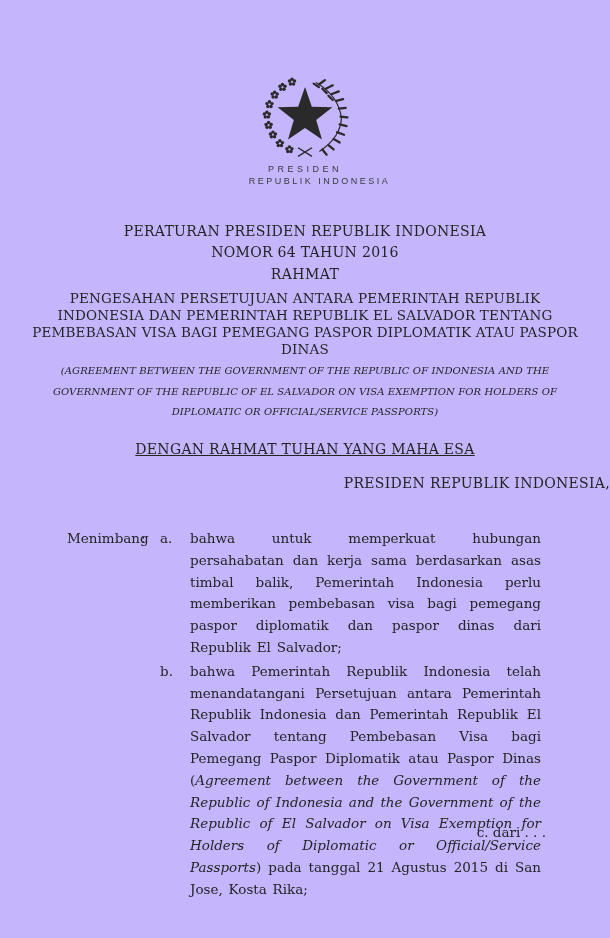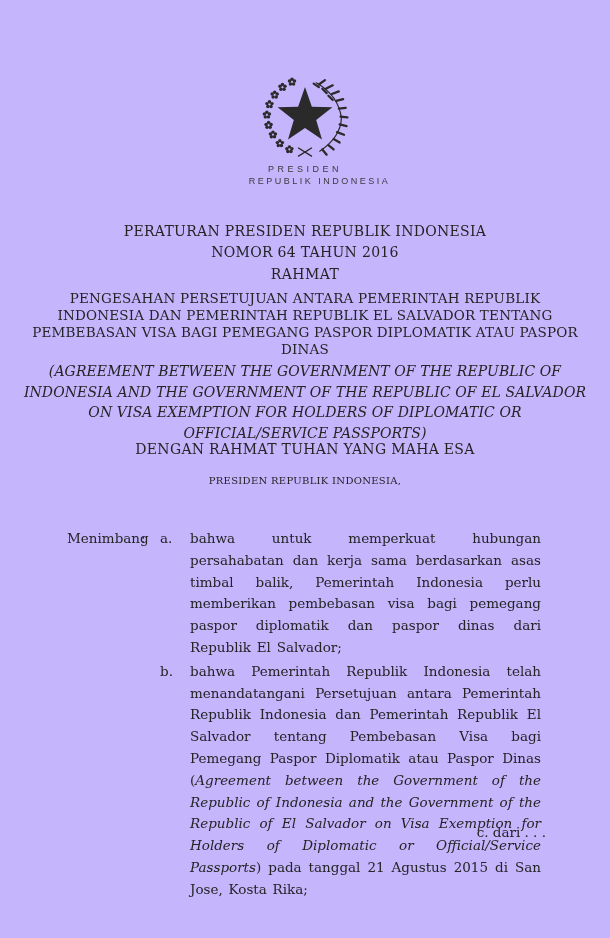--- a/index.html
+++ b/index.html
@@ -77,42 +77,43 @@
     margin: 1px auto;
     max-width: 548px;
     font-size: 13.5px;
     line-height: 17px;
     letter-spacing: 0.2px;
     text-align: center;
   }
   .subject-en {
     margin: 3px auto 0;
     max-width: 568px;
-    font-size: 14px;
+    font-size: 10px;
     line-height: 20.5px;
     font-style: italic;
     letter-spacing: 0.1px;
   }
 
   .invocation {
     position: absolute;
     top: 441px;
     left: 0;
     width: 100%;
     text-align: center;
     font-size: 14px;
     letter-spacing: 0.3px;
+    text-decoration: underline;
   }
   .authority {
     position: absolute;
     top: 475px;
     left: 0;
     width: 100%;
-    text-align: center;
-    font-size: 10px;
+    text-align: right;
+    font-size: 14px;
     letter-spacing: 0.3px;
   }
 
   
   .considering {
     position: absolute;
     top: 528px;
     left: 67px;
     width: 474px;
     display: flex;

